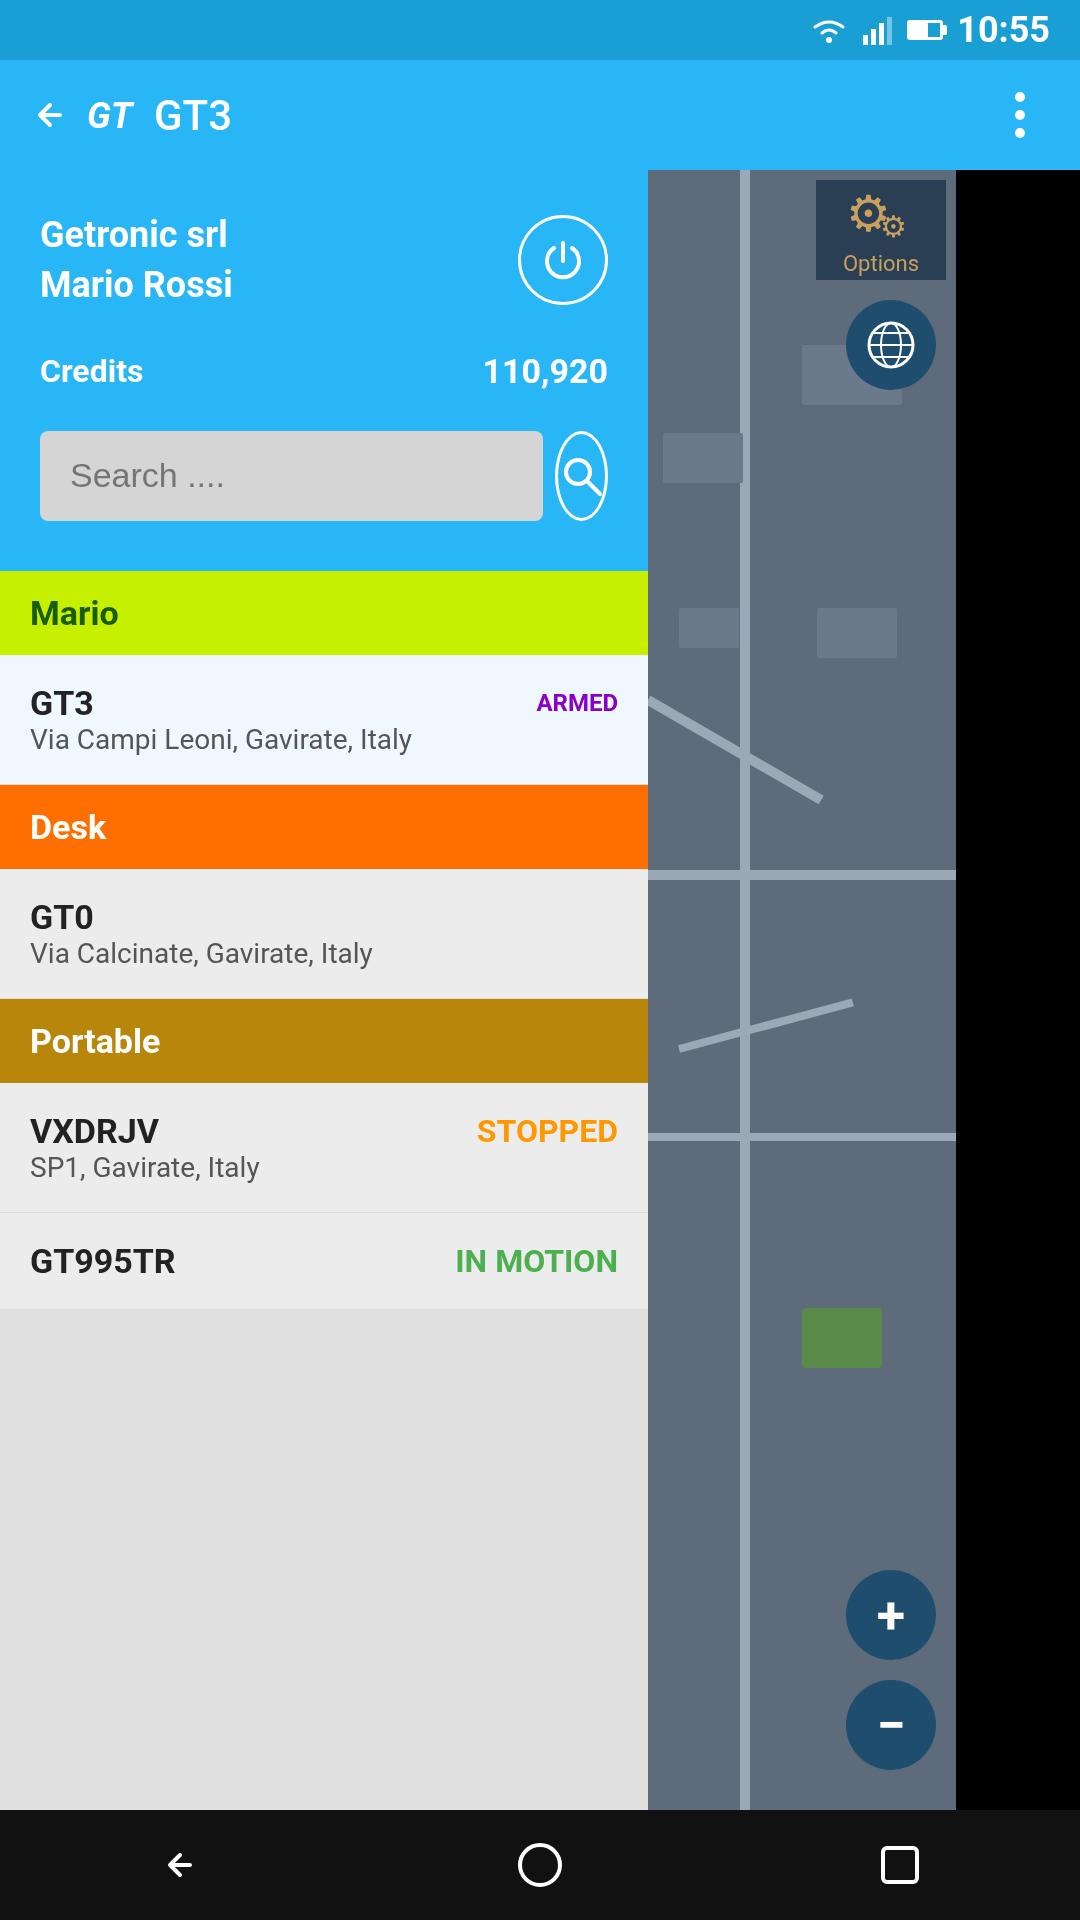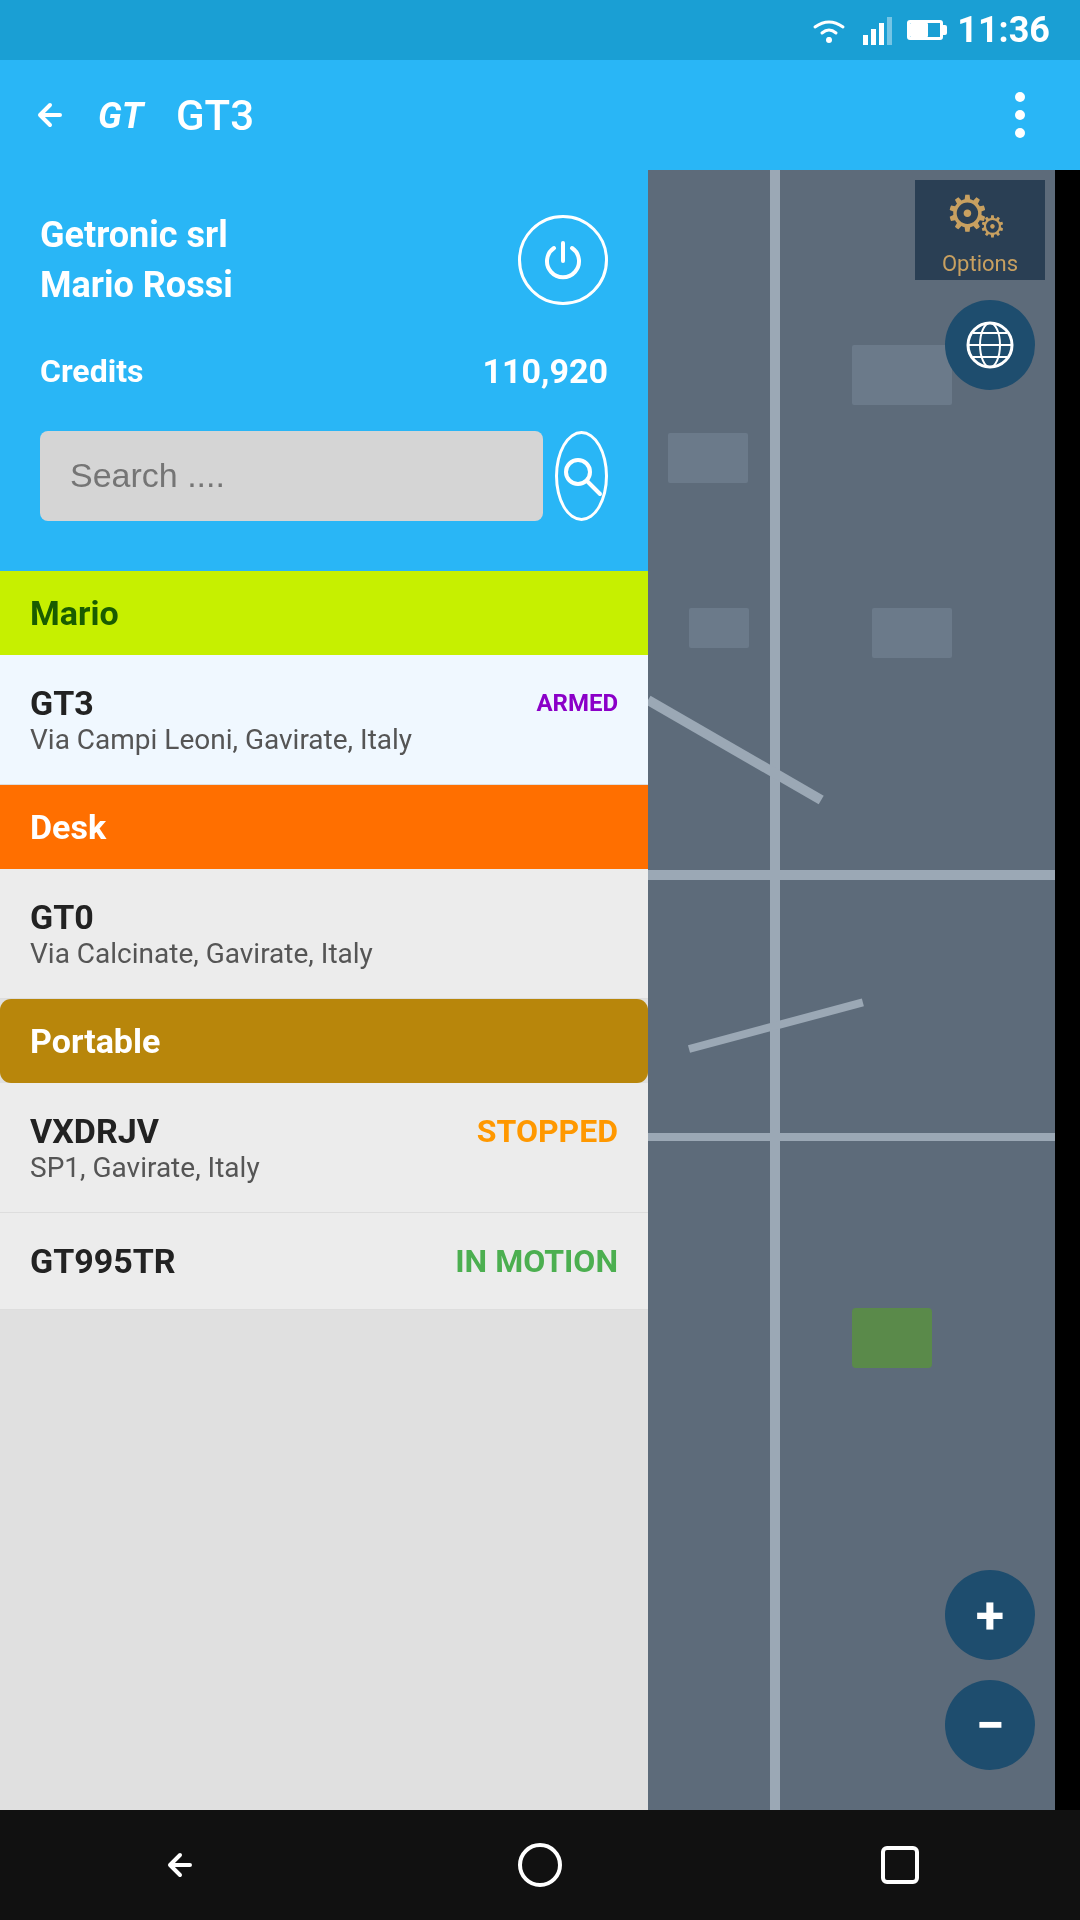--- a/index.html
+++ b/index.html
@@ -62,21 +62,21 @@
     }
 
     
     .app-bar {
       width: 1080px;
       height: 110px;
       background: #29b6f6;
       display: flex;
       align-items: center;
       padding: 0 30px;
-      gap: 23px;
+      gap: 12px;
       justify-content: center;
     }
     .back-btn {
       color: white;
       font-size: 48px;
       cursor: pointer;
       display: flex;
       align-items: center;
     }
     .app-logo {
@@ -97,21 +97,21 @@
       font-size: 48px;
       cursor: pointer;
       display: flex;
       align-items: center;
       justify-content: center;
       width: 60px;
     }
 
     
     .main-content {
-      width: 1055px;
+      width: 956px;
       height: 1750px; 
       display: flex;
       position: relative;
     }
 
     
     .left-panel {
       width: 648px;
       height: 100%;
       display: flex;
@@ -198,21 +198,21 @@
 
     
     .category-header {
       padding: 22px 30px;
       font-size: 34px;
       font-weight: bold;
       color: white;
     }
     .category-cars { background: #c6f000; color: #1a5c00; }
     .category-desk { background: #ff6f00; color: white; }
-    .category-portable { background: #b8860b; color: white; border-radius: 11px; }
+    .category-portable { background: #b8860b; color: white; }
 
     
     .list-item {
       background: #f0f8ff;
       padding: 28px 30px;
       border-bottom: 1px solid #ddd;
     }
     .list-item.gray-bg {
       background: #ececec;
     }
@@ -399,21 +399,21 @@
     <svg width="30" height="30" viewBox="0 0 30 30">
       <rect x="0" y="20" width="5" height="10" fill="white"></rect>
       <rect x="8" y="14" width="5" height="16" fill="white"></rect>
       <rect x="16" y="8" width="5" height="22" fill="white"></rect>
       <rect x="24" y="2" width="5" height="28" fill="white" opacity="0.4"></rect>
     </svg>
 
     <div class="battery-icon">
       <div class="battery-fill"></div>
     </div>
-    <span class="status-time">11:36</span>
+    <span class="status-time">10:55</span>
   </div>
 </div>
 
 <div class="app-bar">
   <div class="back-btn">
     <svg width="40" height="40" viewBox="0 0 40 40">
       <path d="M30 20 L10 20 M10 20 L20 10 M10 20 L20 30" stroke="white" stroke-width="4" fill="none" stroke-linecap="round" stroke-linejoin="round"></path>
     </svg>
   </div>
 

